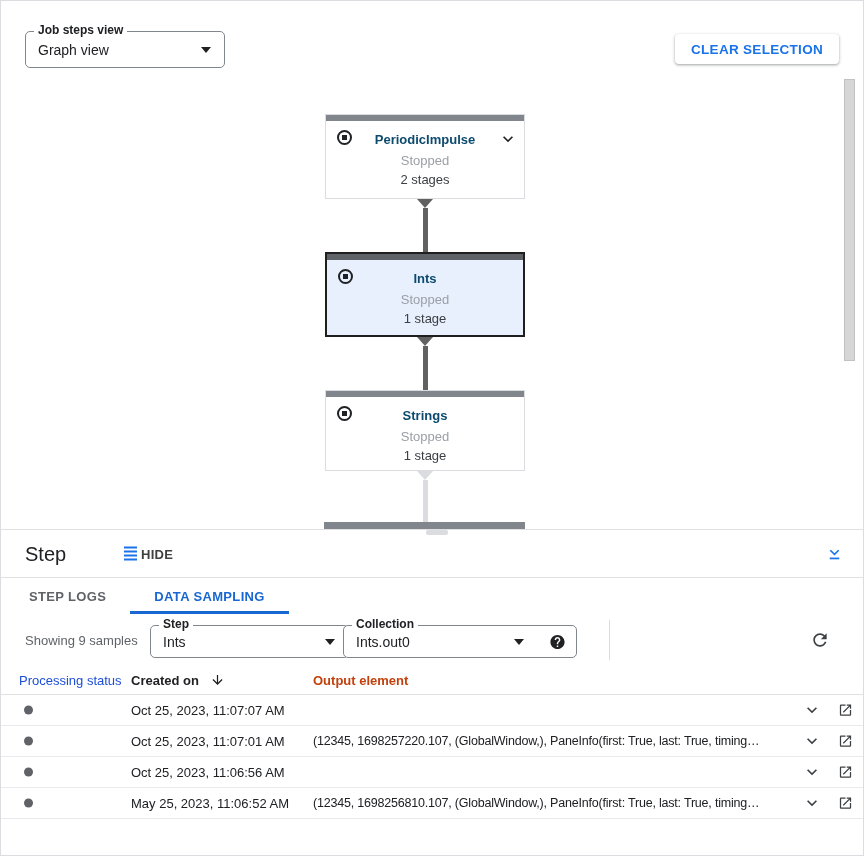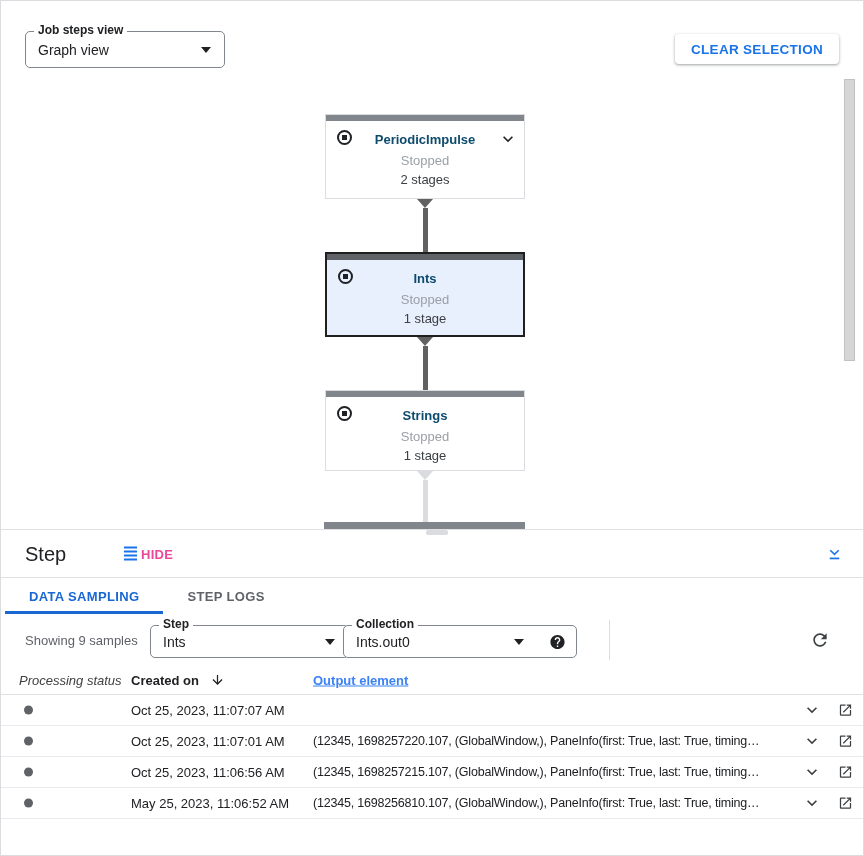--- a/index.html
+++ b/index.html
@@ -63,21 +63,21 @@
   .vscroll { position:absolute; right:8px; top:78px; width:11px; height:282px;
              background:#d6d6d6; border:1px solid #c2c2c2; box-sizing:border-box; }
 
   
   .logs-pane { position:absolute; left:0; right:0; top:528px; bottom:0; background:#fff;
                border-top:1px solid #e0e0e0; z-index:4; }
   .logs-header { position:relative; height:47px; }
   .logs-title { position:absolute; left:24px; top:50%; transform:translateY(-50%);
                 font-size:20px; color:#202124; }
   .hide-btn { position:absolute; left:123px; top:50%; transform:translateY(-50%);
-              display:flex; align-items:center; gap:4px; color:#ec4899; font-size:13px;
+              display:flex; align-items:center; gap:4px; color:#404040; font-size:13px;
               font-weight:700; letter-spacing:.3px; cursor:pointer;text-align:right; }
   .hide-icon { display:flex; flex-direction:column; gap:2px; }
   .hide-icon span { display:block; width:13px; height:2px; background:#1a73e8; }
   .collapse-btn { position:absolute; right:19px; top:50%; transform:translateY(-50%);
                   color:#1a73e8; cursor:pointer; line-height:0; }
 
   .h-divider { height:1px; background:#e0e0e0; }
 
   .tabs { display:flex; height:36px; padding-left:4px; }
   .tab { position:relative; display:flex; align-items:center; padding:0 24px;
@@ -101,26 +101,26 @@
   .filter-row { position:relative; height:41px; border-top:1px solid #e0e0e0;
                 border-bottom:1px solid #e0e0e0; display:flex; align-items:center; }
   .filter-icon { margin-left:21px; color:#3c4043; line-height:0; }
   .filter-label { margin-left:7px; font-size:14px; font-weight:700; color:#202124; }
   .filter-input { margin-left:16px; flex:1; border:none; outline:none; font-family:inherit;
                   font-size:14px; color:#202124; background:transparent; }
   .filter-input::placeholder { color:#80868b; opacity:1; }
   .filter-help { margin-right:19px; color:#202124; line-height:0; cursor:pointer; }
 
   .table-header { position:relative; height:28px; border-bottom:1px solid #e0e0e0; font-size:13px; }
-  .col-status { position:absolute; left:18px; top:50%; transform:translateY(-50%); color:#404040;font-style:italic; }
+  .col-status { position:absolute; left:18px; top:50%; transform:translateY(-50%); color:#1d4ed8; }
   .col-created { position:absolute; left:130px; top:50%; transform:translateY(-50%);
                  display:flex; align-items:center; gap:11px; color:#202124; font-weight:700; cursor:pointer; }
   .col-created svg { color:#202124; }
   .col-output { position:absolute; left:312px; top:50%; transform:translateY(-50%);
-                color:#3b82f6; font-weight:700;text-decoration:underline; }
+                color:#c2410c; font-weight:700; }
 
   .trow { position:relative; height:30px; border-bottom:1px solid #e8eaed; cursor:pointer; }
   .trow .dot { position:absolute; left:23px; top:50%; transform:translateY(-50%);
                width:9px; height:9px; border-radius:50%; background:#5f6368; }
   .trow .created { position:absolute; left:130px; top:50%; transform:translateY(-50%);
                    font-size:13px; color:#202124; white-space:nowrap; }
   .trow .output { position:absolute; left:312px; top:50%; transform:translateY(-50%);
                   width:484px; font-size:12.5px; letter-spacing:-.2px; color:#202124;
                   white-space:nowrap; overflow:hidden; }
   .trow .row-expand { position:absolute; right:41px; top:50%; transform:translateY(-50%);
@@ -222,22 +222,22 @@
         <svg width="19" height="19" viewBox="0 0 24 24" fill="currentColor">
             <path d="M7.41 6.59 12 11.17l4.59-4.58L18 8l-6 6-6-6 1.41-1.41z"></path>
             <rect x="6" y="16.5" width="12" height="2.2"></rect>
           </svg>
       </span>
     </div>
 
     <div class="h-divider"></div>
 
     <div class="tabs">
+      <div class="tab">STEP LOGS</div>
       <div class="tab active">DATA SAMPLING</div>
-      <div class="tab">STEP LOGS</div>
     </div>
 
     <div class="toolbar">
       <span class="toolbar-summary">Showing 9 samples</span>
 
       <div class="select-field step-select">
         <span class="select-label">Step</span>
         <span class="select-value">Ints</span>
         <span class="caret"></span>
       </div>
@@ -293,21 +293,20 @@
             <path d="M7.41 8.59 12 13.17l4.59-4.58L18 10l-6 6-6-6 1.41-1.41z"></path>
           </svg></span>
       <span class="open-new"><svg width="15" height="15" viewBox="0 0 24 24" fill="currentColor">
             <path d="M19 19H5V5h7V3H5c-1.11 0-2 .9-2 2v14c0 1.1.89 2 2 2h14c1.1 0 2-.9 2-2v-7h-2v7zM14 3v2h3.59l-9.83 9.83 1.41 1.41L19 6.41V10h2V3h-7z"></path>
           </svg></span>
     </div>
 
     <div class="trow">
       <span class="dot"></span>
       <span class="created">Oct 25, 2023, 11:06:56 AM</span>
-      <span class="output">(12345, 1698257215.107, (GlobalWindow,), PaneInfo(first: True, last: True, timing…</span>
       <span class="row-expand"><svg width="20" height="20" viewBox="0 0 24 24" fill="currentColor">
             <path d="M7.41 8.59 12 13.17l4.59-4.58L18 10l-6 6-6-6 1.41-1.41z"></path>
           </svg></span>
       <span class="open-new"><svg width="15" height="15" viewBox="0 0 24 24" fill="currentColor">
             <path d="M19 19H5V5h7V3H5c-1.11 0-2 .9-2 2v14c0 1.1.89 2 2 2h14c1.1 0 2-.9 2-2v-7h-2v7zM14 3v2h3.59l-9.83 9.83 1.41 1.41L19 6.41V10h2V3h-7z"></path>
           </svg></span>
     </div>
 
     <div class="trow">
       <span class="dot"></span>

